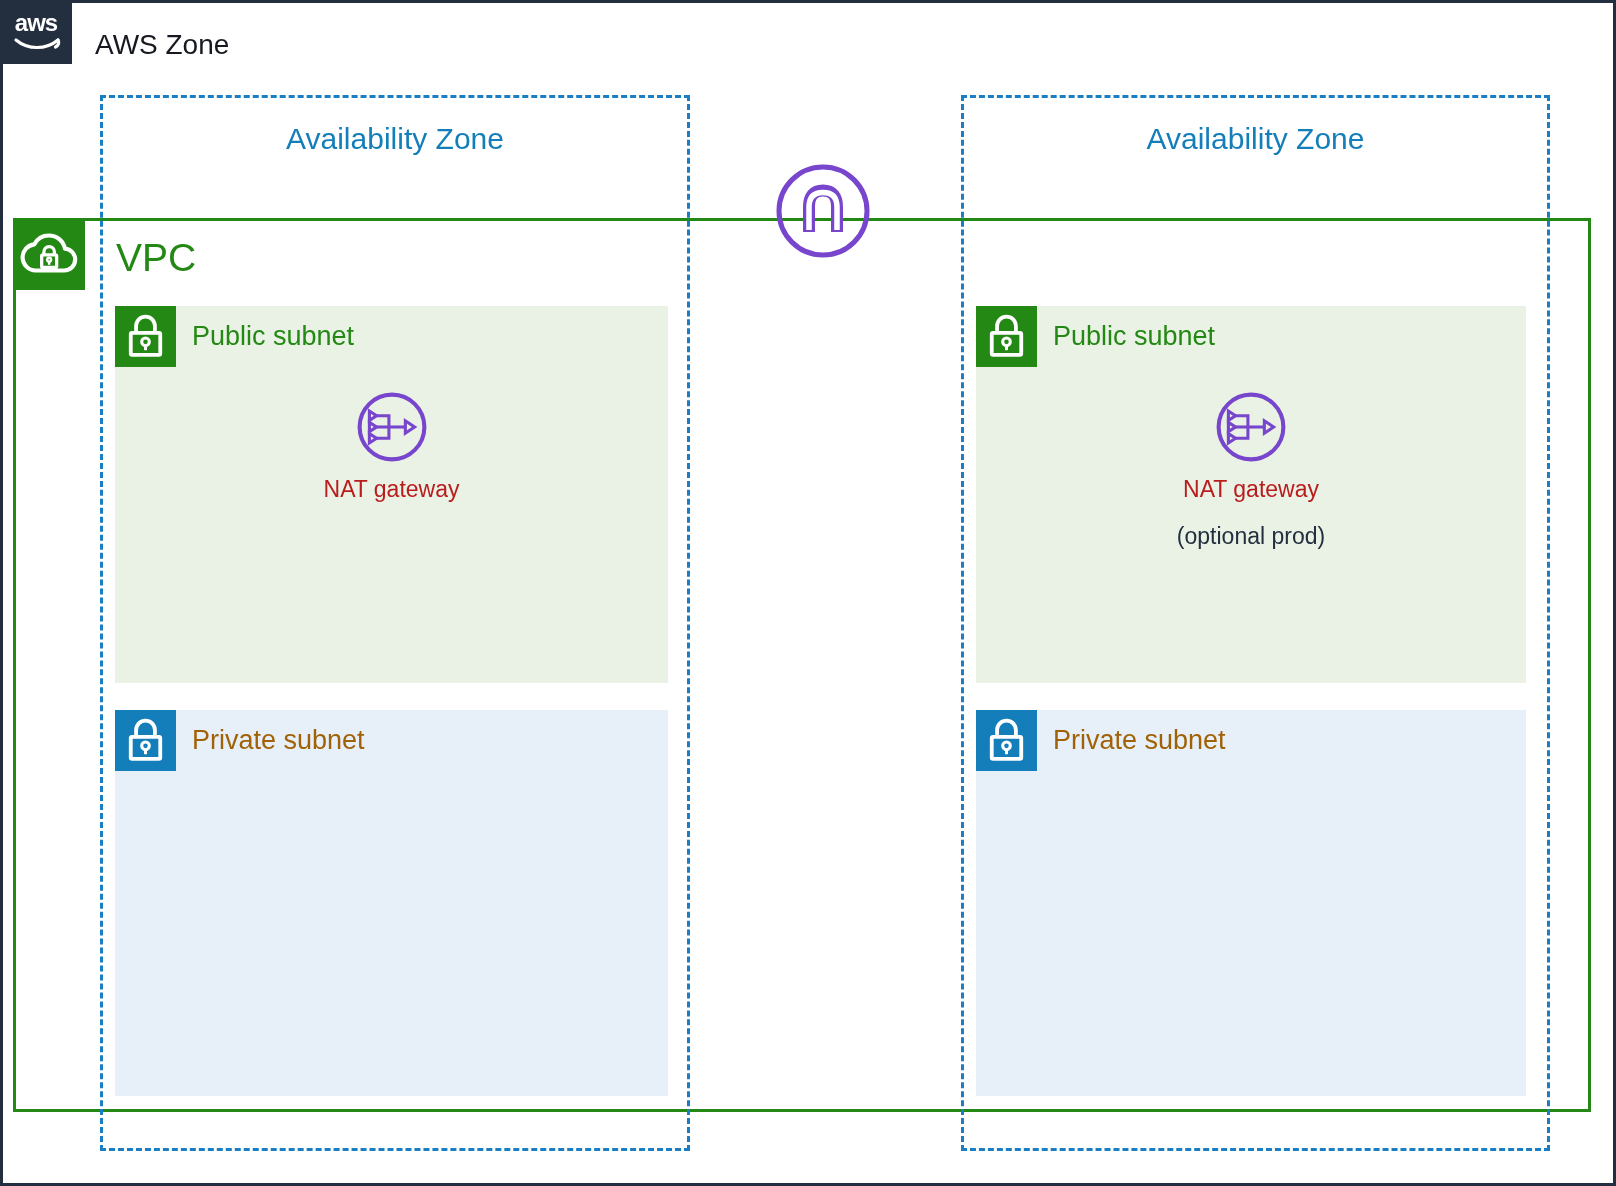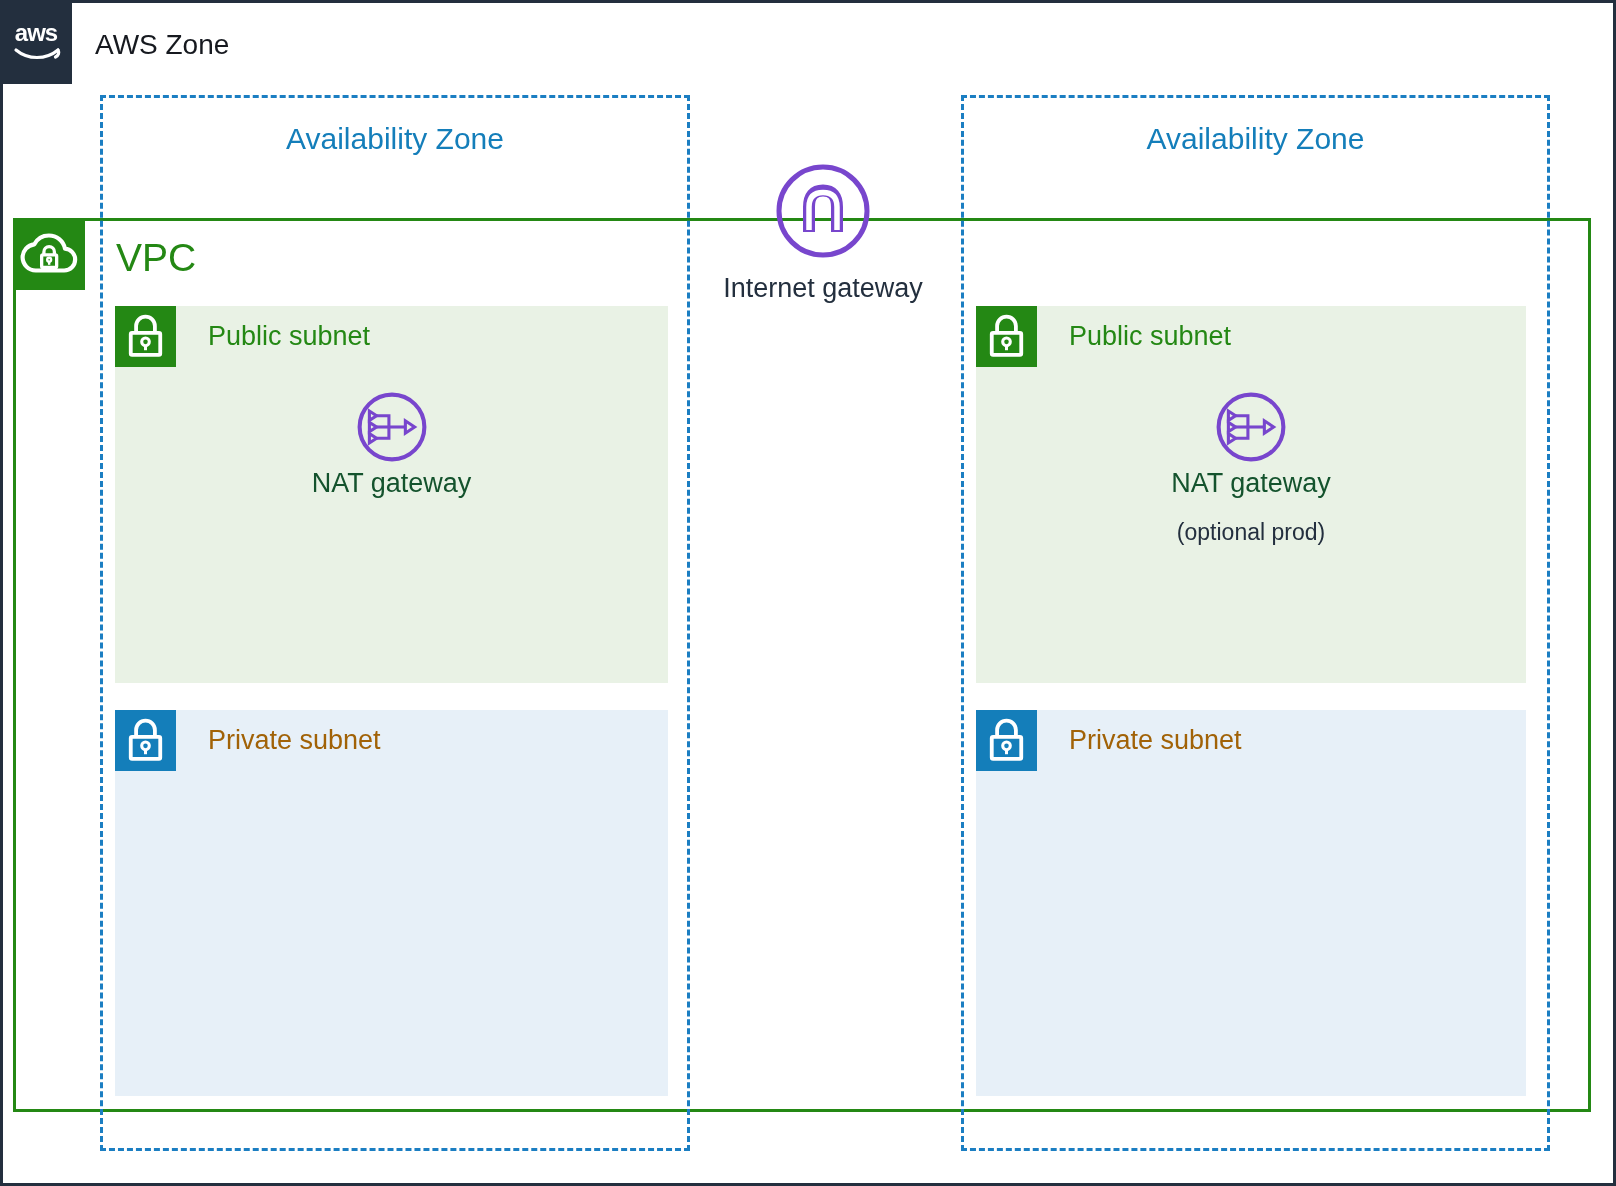--- a/index.html
+++ b/index.html
@@ -3,21 +3,21 @@
 <meta charset="utf-8">
 <style>
   * { margin:0; padding:0; box-sizing:border-box; }
   body { background:#fff; font-family:"Liberation Sans", sans-serif; }
   #canvas {
     position:relative; width:1616px; height:1186px;
     background:#fff; border:3px solid #232F3E; overflow:hidden;
   }
   
   .aws-logo {
-    position:absolute; left:-3px; top:-3px; width:72px; height:84px;
+    position:absolute; left:-3px; top:-3px; width:72px; height:64px;
     background:#232F3E; display:flex; align-items:center; justify-content:center;
   }
   .cloud-title {
     position:absolute; left:92px; top:26px;
     font-size:28px; color:#16191F; white-space:nowrap;
   }
   
   .az {
     position:absolute; top:92px; height:1056px;
     border:3px dashed #1B7EC2;
@@ -49,29 +49,29 @@
   .pv-1 { left:112px; top:707px; width:553px; height:386px; }
   .ps-2 { left:973px; top:303px; width:550px; height:377px; }
   .pv-2 { left:973px; top:707px; width:550px; height:386px; }
   .subnet-header { position:absolute; left:0; top:0; display:flex; align-items:center; }
   .subnet-icon {
     width:61px; height:61px; display:flex; align-items:center; justify-content:center;
     flex:0 0 61px;
   }
   .subnet-icon.green { background:#248814; }
   .subnet-icon.blue  { background:#147EBA; }
-  .subnet-label { padding-left:32px; font-size:27px; white-space:nowrap; }
+  .subnet-label { padding-left:16px; font-size:27px; white-space:nowrap; }
   .subnet-label.green { color:#248814; }
   .subnet-label.blue  { color:#a16207; }
   
   .nat-block {
     position:absolute; left:0; right:0; top:84px;
     display:flex; flex-direction:column; align-items:center;
   }
-  .nat-label { margin-top:4px; font-size:27px; color:#14532d; white-space:nowrap; }
+  .nat-label { margin-top:12px; font-size:23px; color:#b91c1c; white-space:nowrap; }
   .nat-note  { margin-top:20px; font-size:23px; color:#232F3E; white-space:nowrap; }
   .nat-note:empty { display:none; }
   
   .igw-icon { position:absolute; left:772px; top:160px; width:96px; height:96px; }
   .igw-label {
     position:absolute; left:620px; top:270px; width:400px; text-align:center;
     font-size:27px; color:#232F3E; white-space:nowrap;
   }
 </style>
 </head>
@@ -195,15 +195,14 @@
       </div>
       <div class="subnet-label blue">Private subnet</div>
     </div>
   </div>
 
   <svg class="igw-icon" viewBox="0 0 96 96">
     <circle cx="48" cy="48" r="44" fill="none" stroke="#7846CD" stroke-width="5"></circle>
     <path d="M34 69 V44 Q34 27.5 48 27.5 Q62 27.5 62 44 V69" fill="none" stroke="#7846CD" stroke-width="12"></path>
     <path d="M34 67 V44 Q34 29.5 48 29.5 Q62 29.5 62 44 V67" fill="none" stroke="#fff" stroke-width="5.5"></path>
   </svg>
-  <div class="igw-label">Internet gateway</div>
 
 </div>
 
 </body></html>

